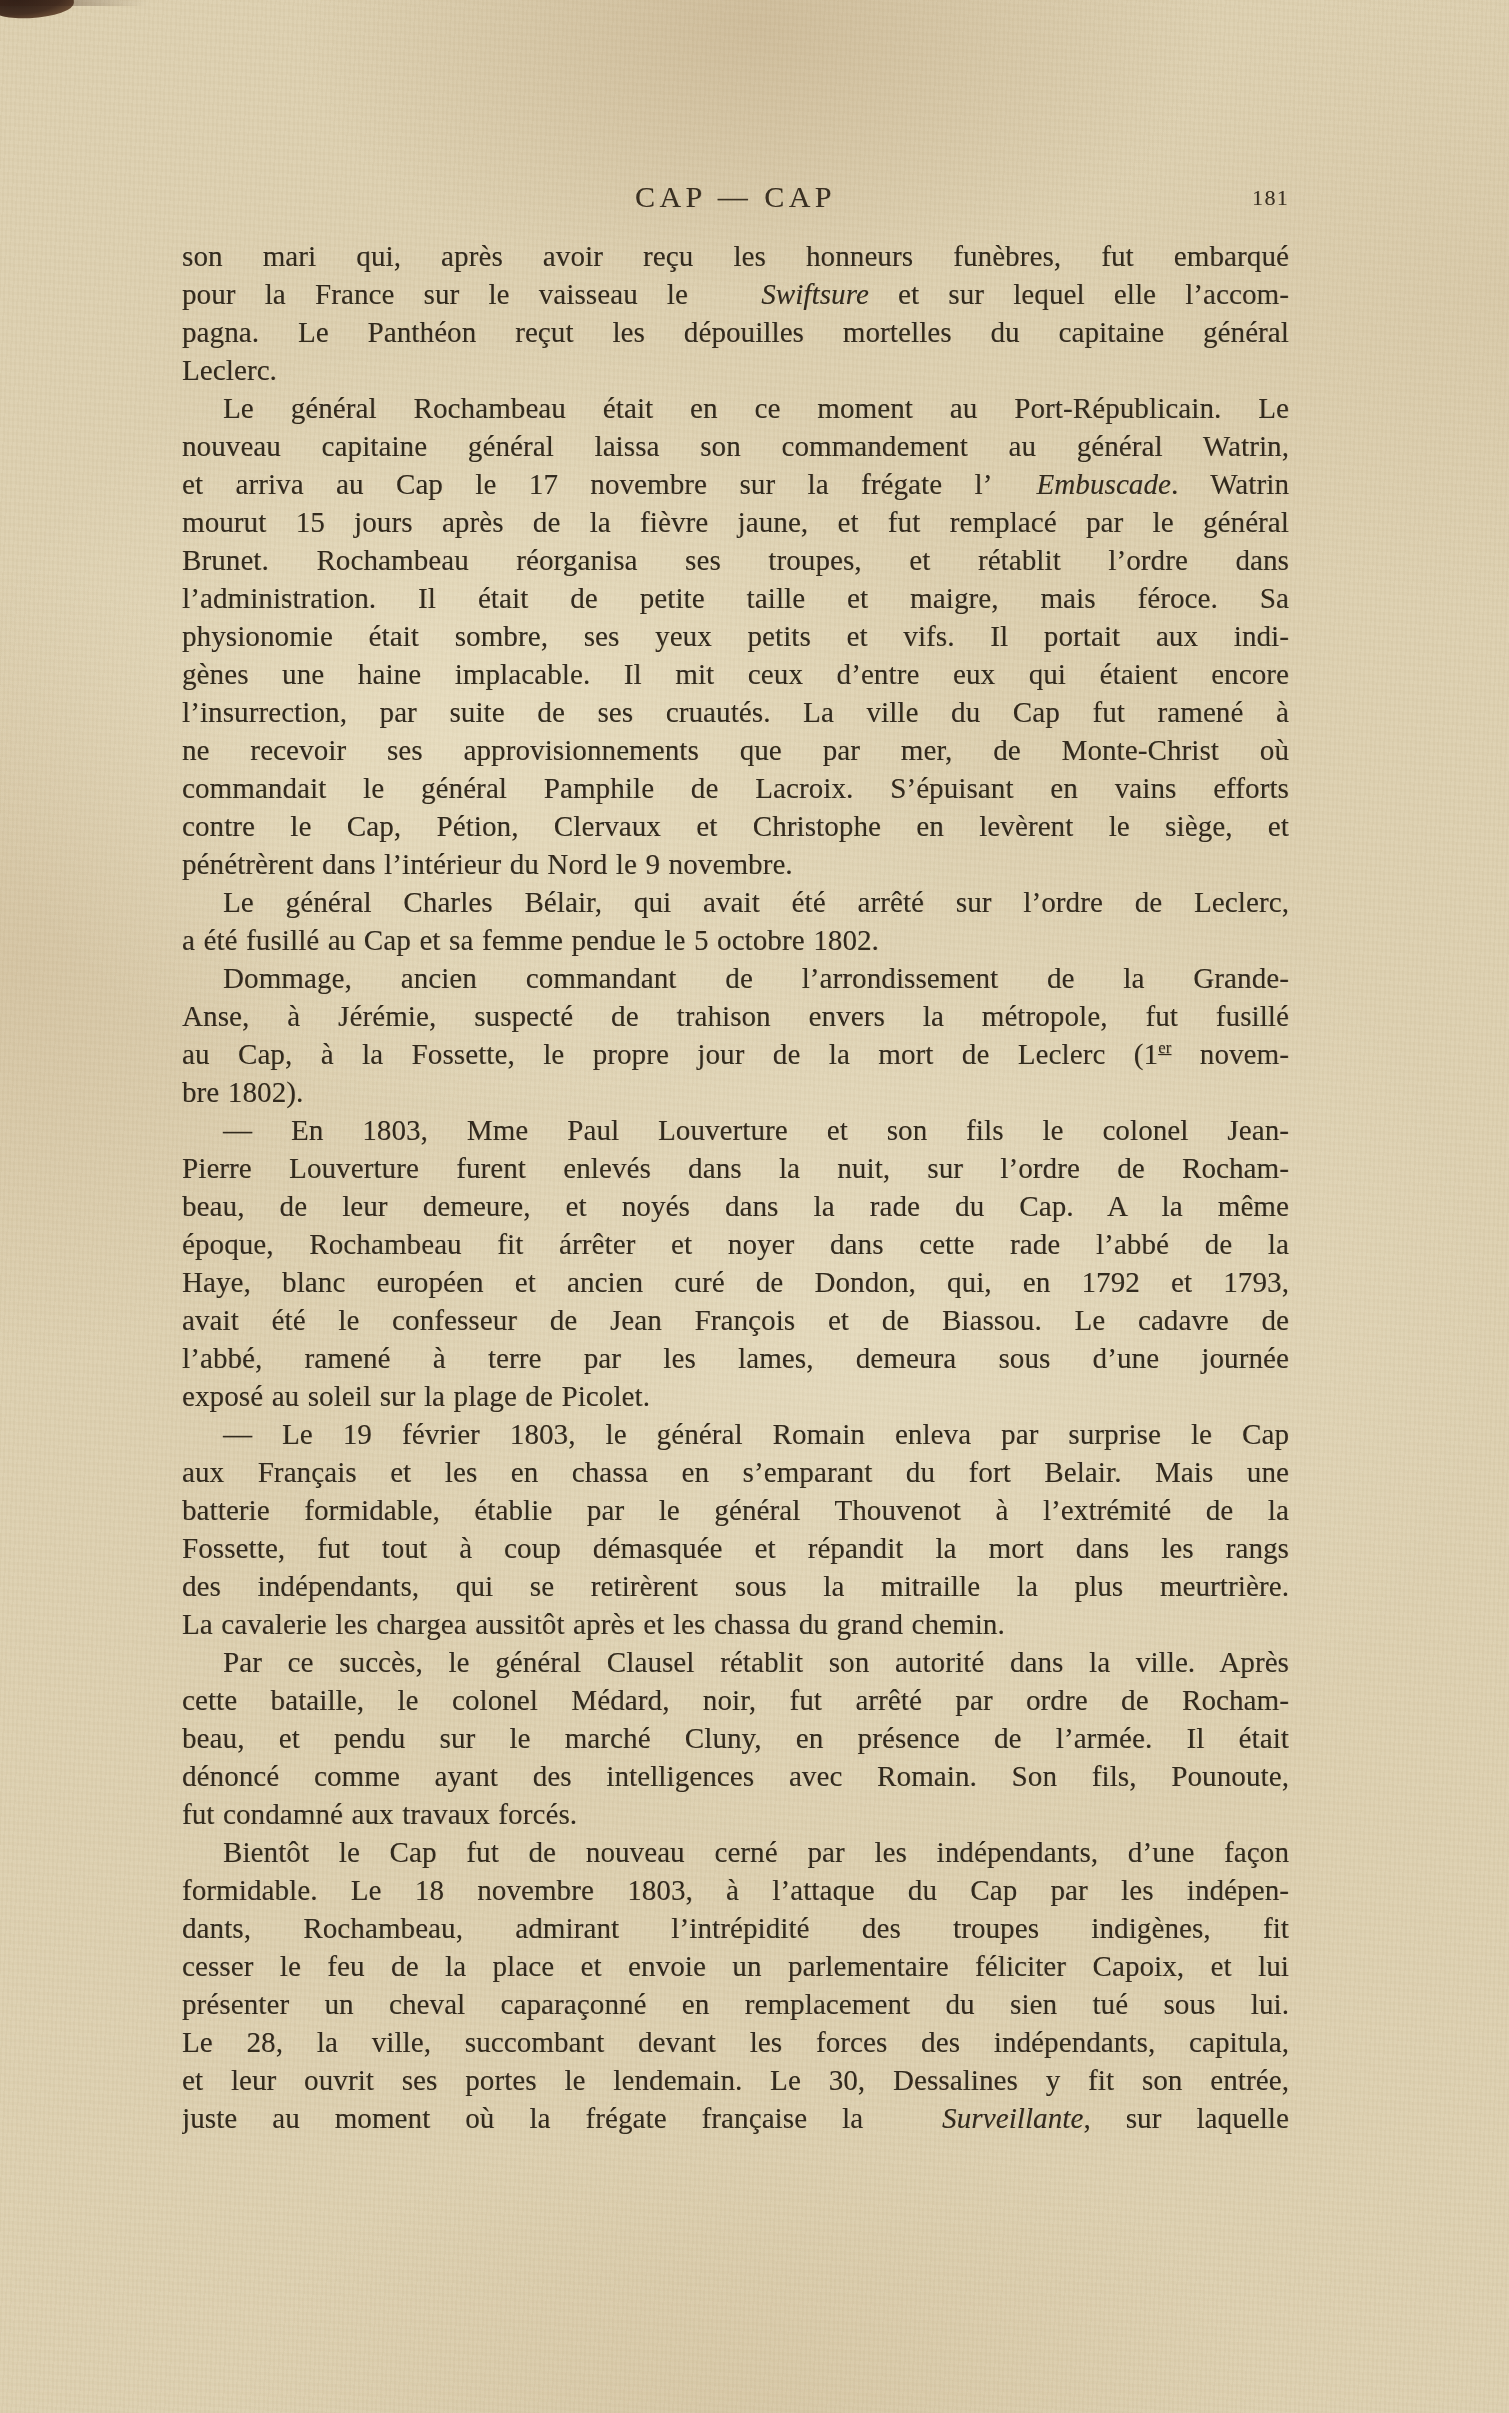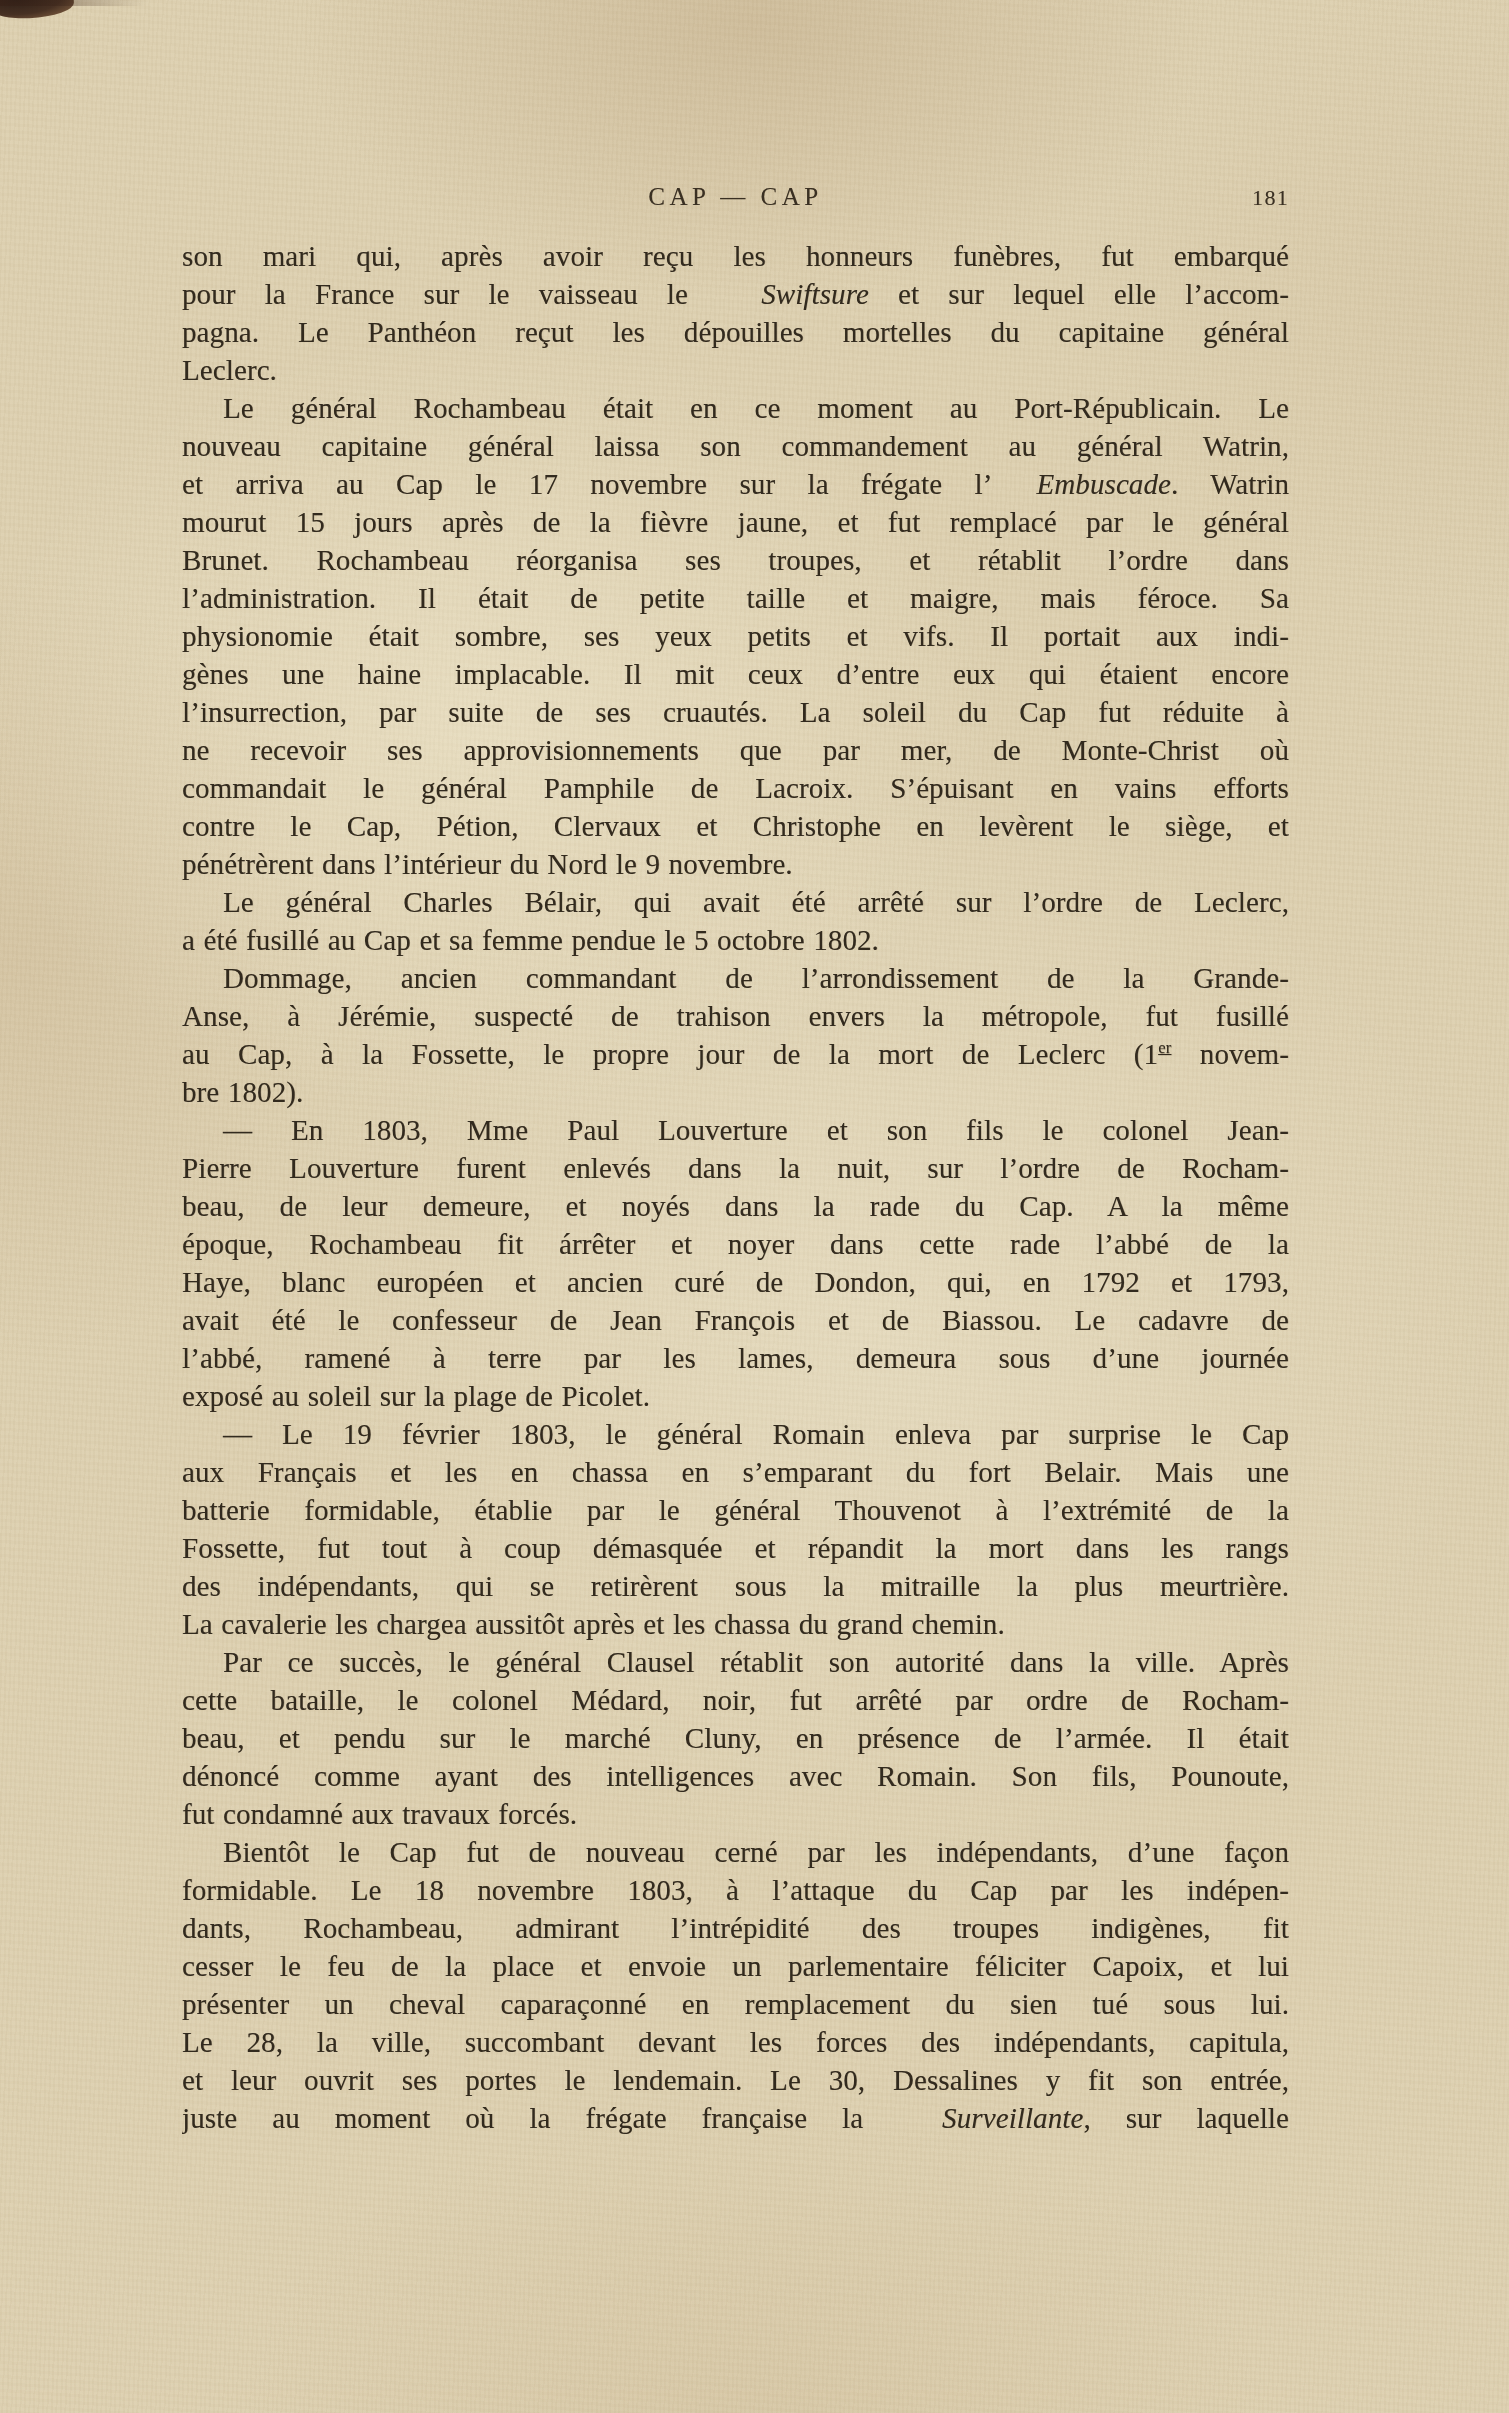--- a/index.html
+++ b/index.html
@@ -37,21 +37,21 @@
   }
   .running-head {
     position: absolute; left: 182px; top: 180px; width: 1107px;
     height: 36px;
     color: #3a3023;
     text-shadow: 0.3px 0.3px 0.6px rgba(70,55,35,0.35);
   }
   .running-title {
     position: absolute; left: 0; right: 0; top: 0;
     text-align: center;
-    font-size: 25px; line-height: 33px;
+    font-size: 30px; line-height: 33px;
     letter-spacing: 4.5px;
   }
   .page-number {
     position: absolute; right: 0; top: 1.3px;
     font-size: 22px; line-height: 33px;
     letter-spacing: 1.3px;
   }
   .text-column {
     position: absolute; left: 182px; top: 237px; width: 1107px;
     color: #322a1e;
@@ -96,21 +96,21 @@
     </div>
     <div class="para indent">
       <div class="line first">Le général Rochambeau était en ce moment au Port-Républicain. Le</div>
       <div class="line">nouveau capitaine général laissa son commandement au général Watrin,</div>
       <div class="line">et arriva au Cap le 17 novembre sur la frégate l’<span class="it">Embuscade</span>. Watrin</div>
       <div class="line">mourut 15 jours après de la fièvre jaune, et fut remplacé par le général</div>
       <div class="line">Brunet. Rochambeau réorganisa ses troupes, et rétablit l’ordre dans</div>
       <div class="line">l’administration. Il était de petite taille et maigre, mais féroce. Sa</div>
       <div class="line">physionomie était sombre, ses yeux petits et vifs. Il portait aux indi-</div>
       <div class="line">gènes une haine implacable. Il mit ceux d’entre eux qui étaient encore</div>
-      <div class="line">l’insurrection, par suite de ses cruautés. La soleil du Cap fut réduite à</div>
+      <div class="line">l’insurrection, par suite de ses cruautés. La ville du Cap fut ramené à</div>
       <div class="line">ne recevoir ses approvisionnements que par mer, de Monte-Christ où</div>
       <div class="line">commandait le général Pamphile de Lacroix. S’épuisant en vains efforts</div>
       <div class="line">contre le Cap, Pétion, Clervaux et Christophe en levèrent le siège, et</div>
       <div class="line last">pénétrèrent dans l’intérieur du Nord le 9 novembre.</div>
     </div>
     <div class="para indent">
       <div class="line first">Le général Charles Bélair, qui avait été arrêté sur l’ordre de Leclerc,</div>
       <div class="line last">a été fusillé au Cap et sa femme pendue le 5 octobre 1802.</div>
     </div>
     <div class="para indent">

